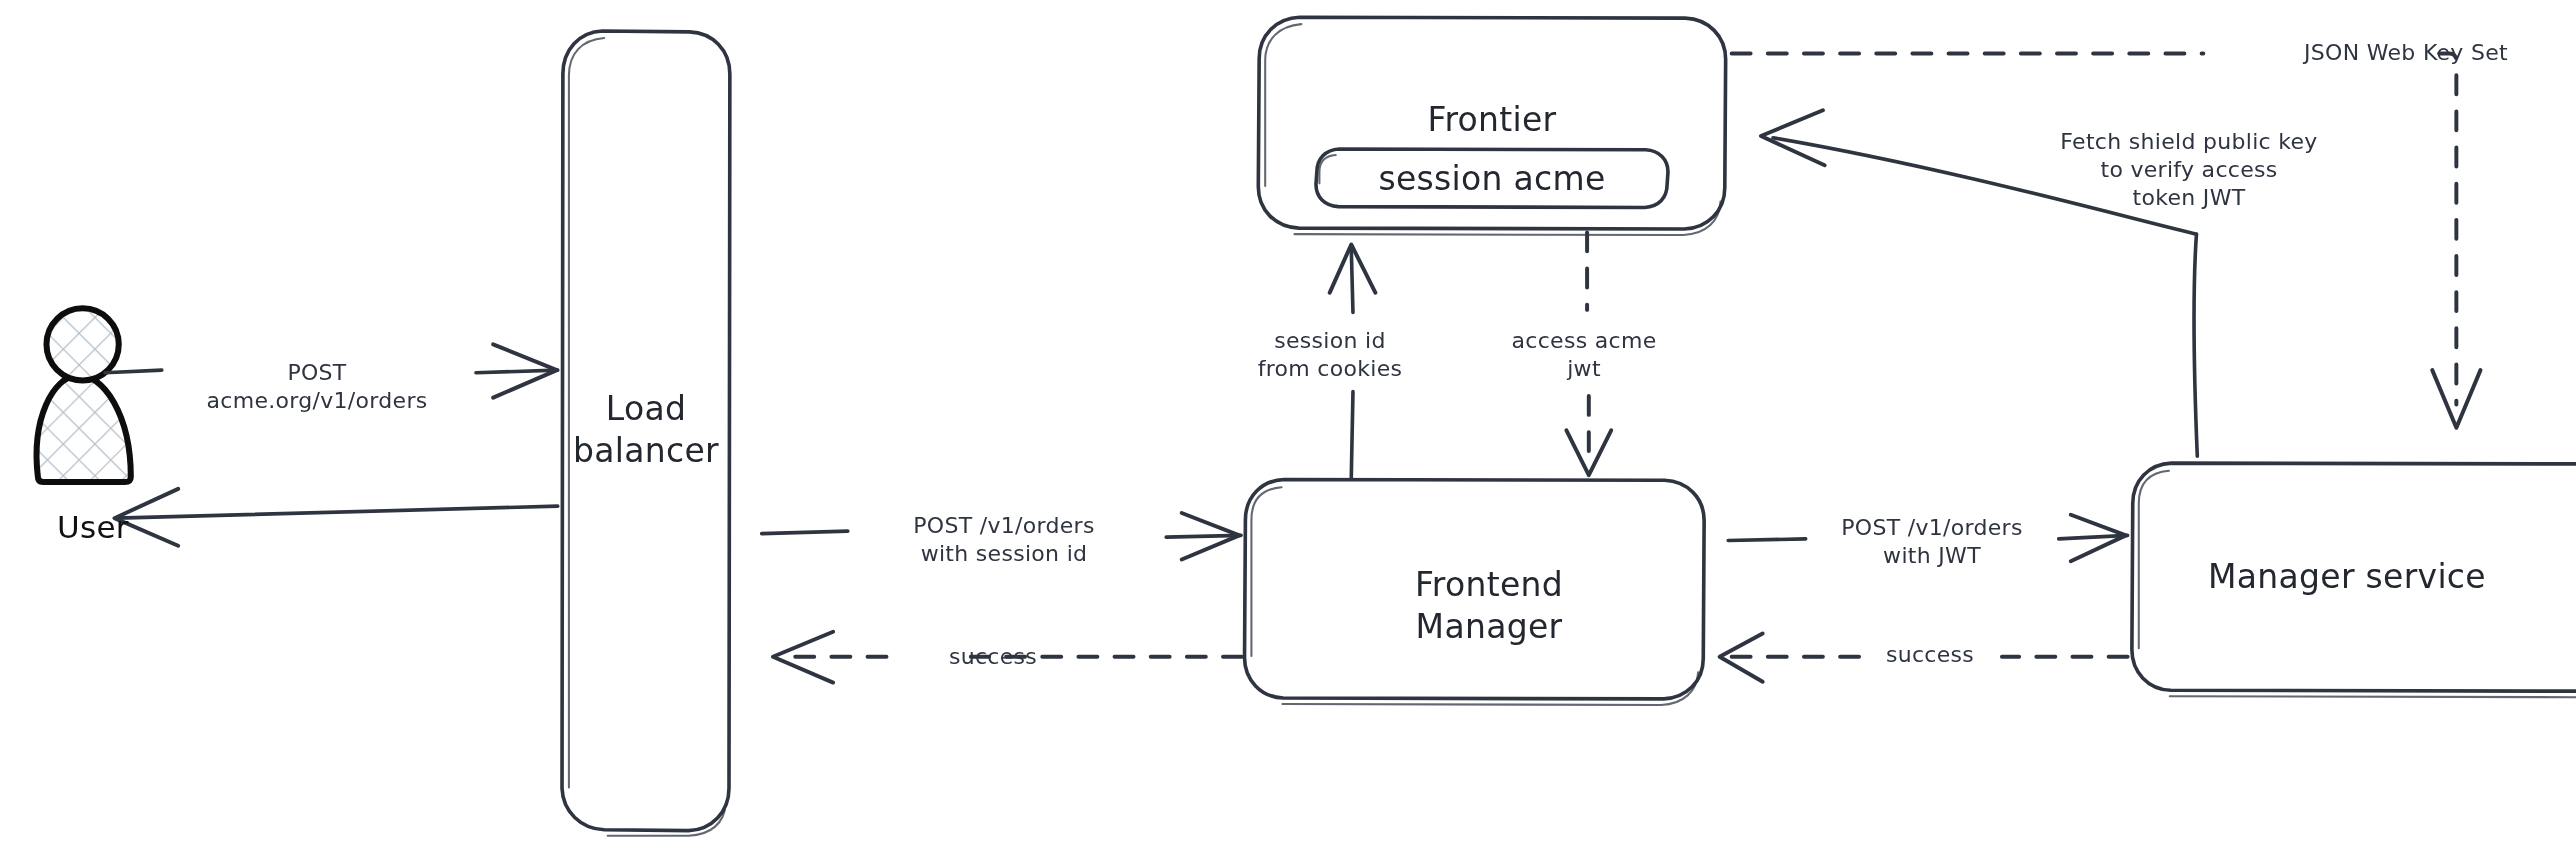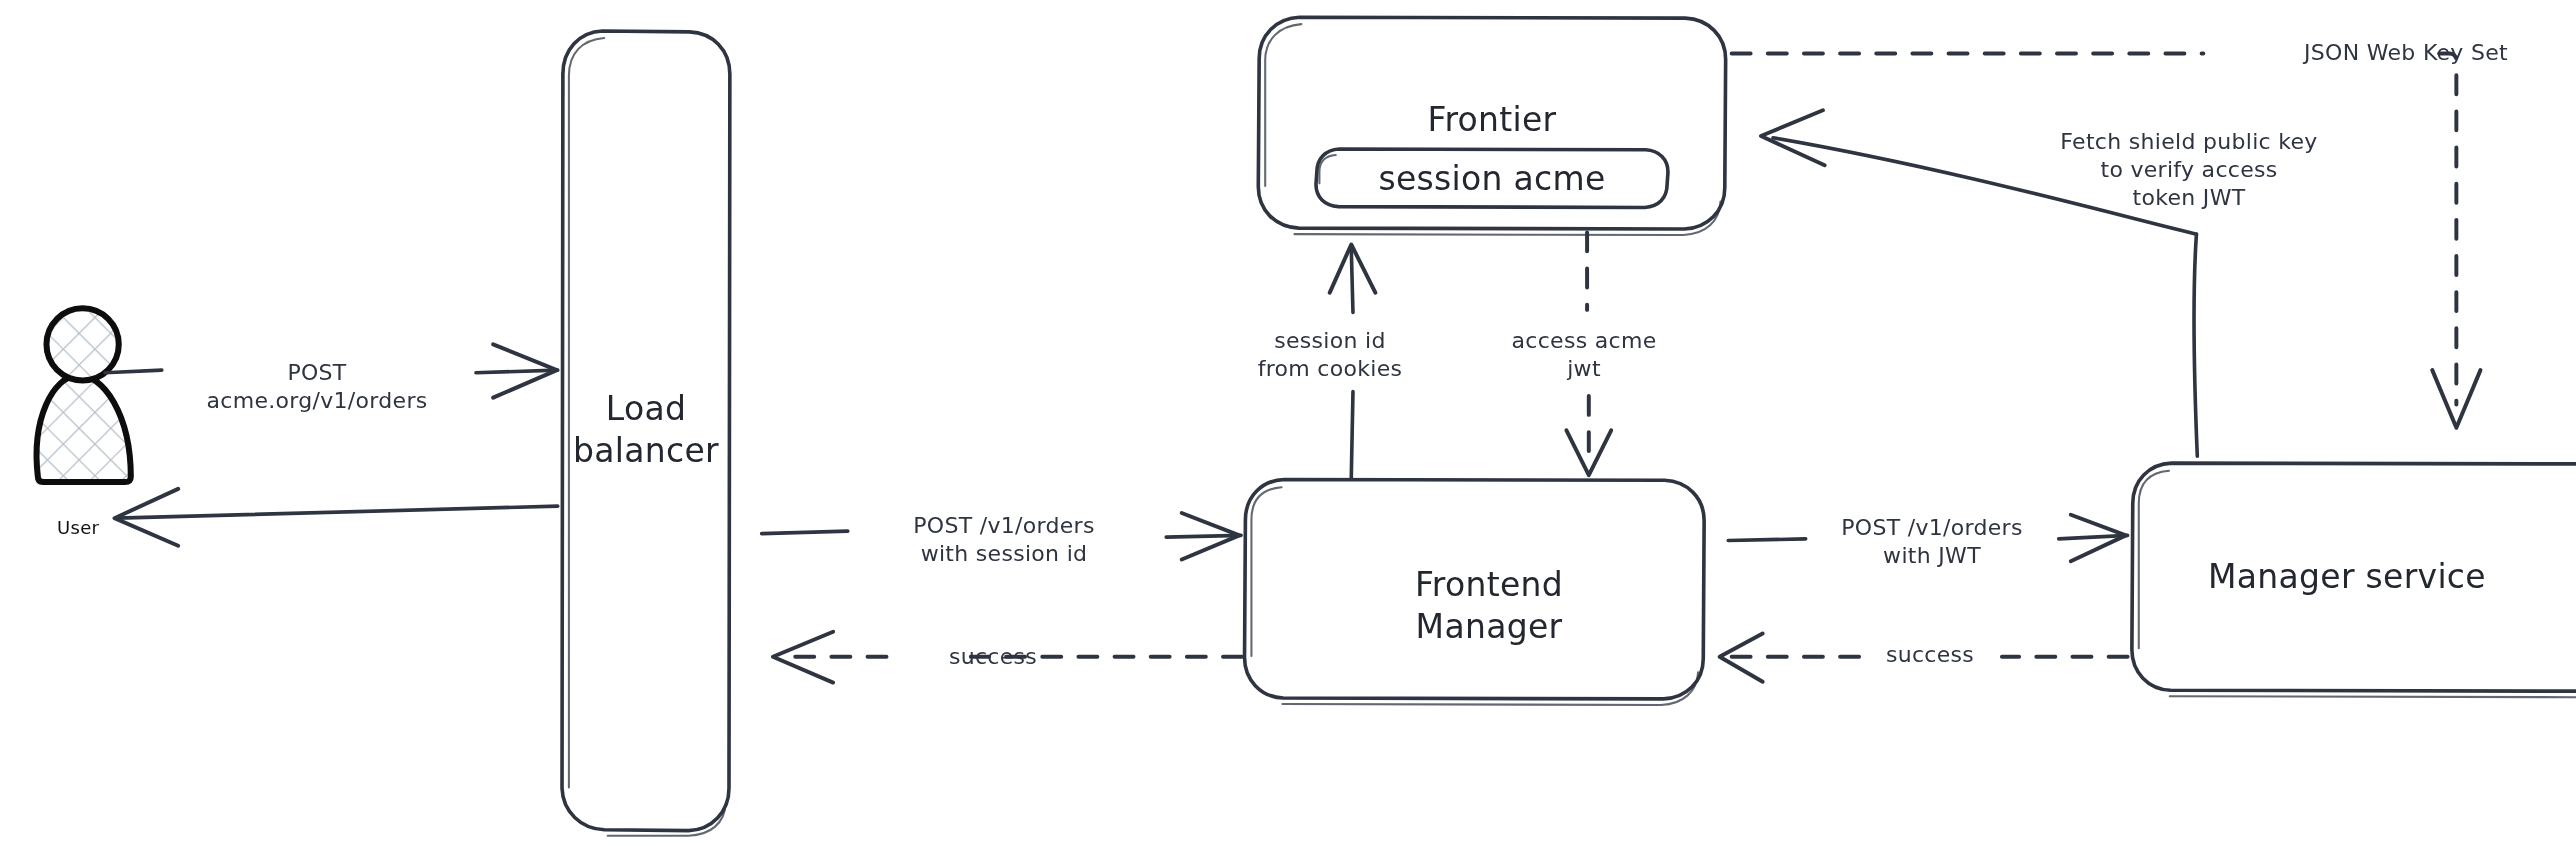--- a/index.html
+++ b/index.html
@@ -80,21 +80,21 @@
   }
   .dlabel.node-title {
     font-size: 33px;
     color: #232830;
   }
   .dlabel.edge-text {
     font-size: 22px;
     color: #2e3440;
   }
   .dlabel.user-caption {
-    font-size: 18px;
+    font-size: 31px;
     color: #111111;
   }
 </style>
 </head>
 <body>
 
 <div id="canvas">
 
   <svg id="diagram-svg" viewBox="0 0 2993 984">
     <defs>

